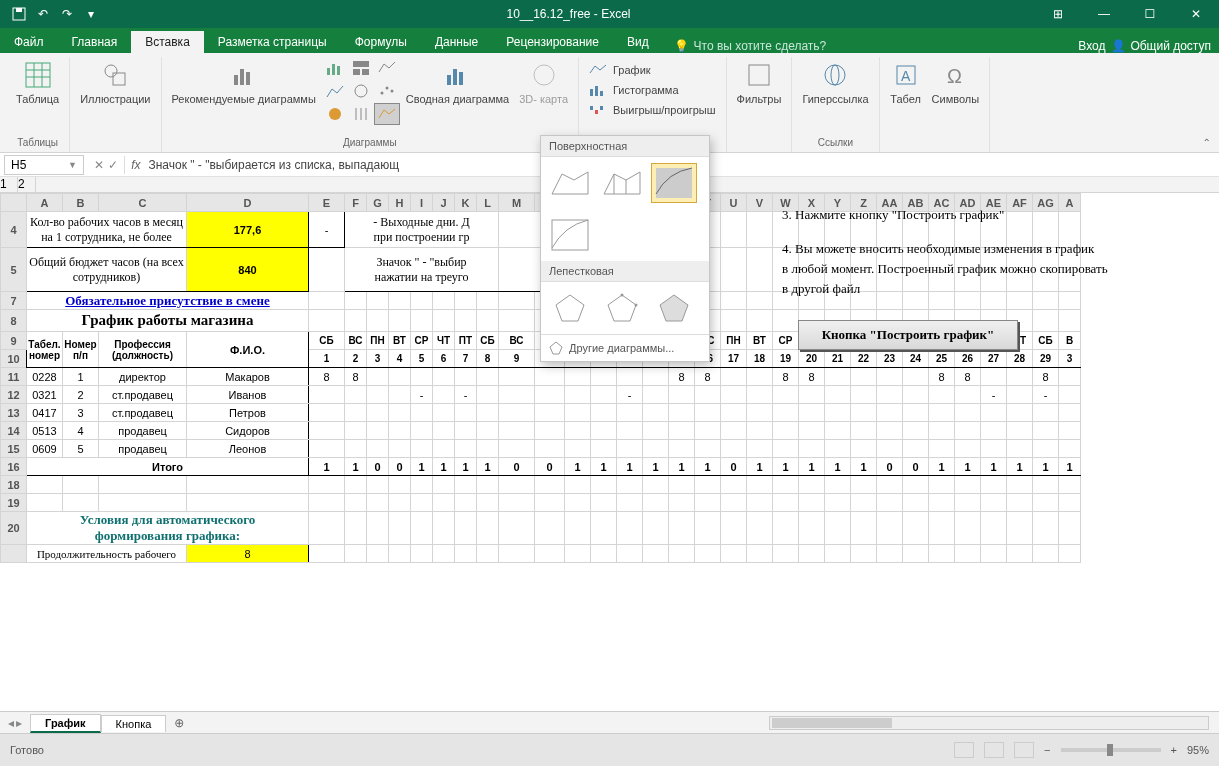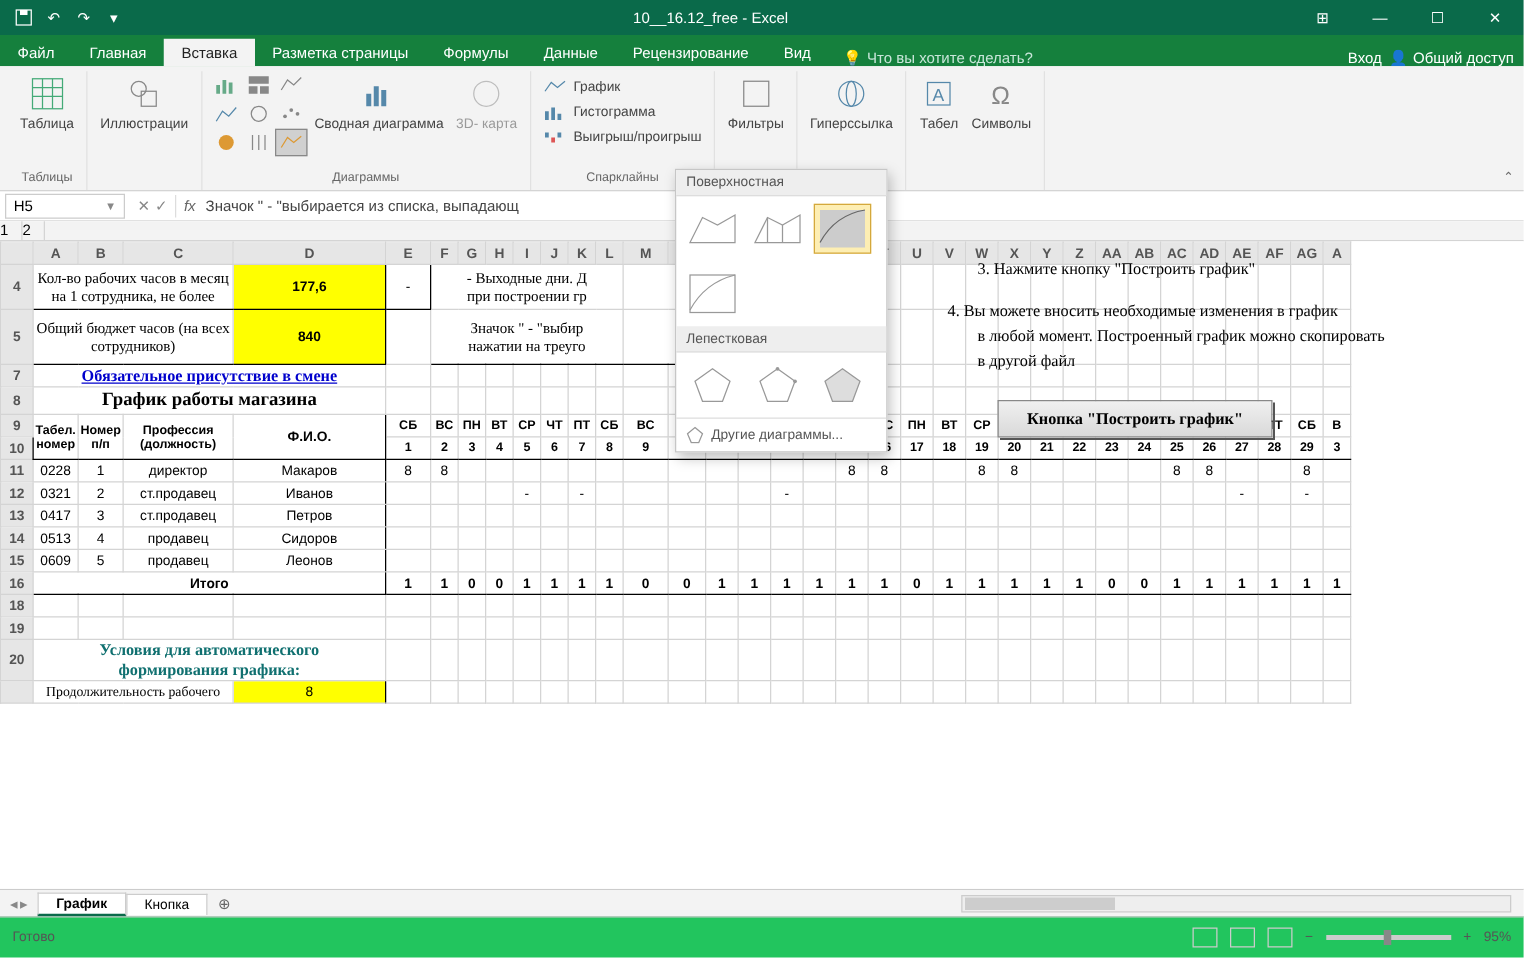--- a/index.html
+++ b/index.html
@@ -37,21 +37,21 @@
 
 .chart-popup { position: absolute; top: 135px; left: 540px; background: #fff; border: 1px solid #c6c6c6; box-shadow: 2px 4px 10px rgba(0,0,0,0.25); width: 170px; z-index: 100; }
 .chart-popup-header { background: #eee; padding: 4px 8px; font-size: 11px; color: #555; border-bottom: 1px solid #ddd; }
 .chart-popup-row { display: flex; padding: 6px; gap: 6px; }
 .chart-thumb { width: 46px; height: 40px; border: 1px solid transparent; display:flex;align-items:center;justify-content:center; cursor:pointer;}
 .chart-thumb.selected { border: 1px solid #d4a83c; background: #fdeeb3; }
 .chart-popup-footer { border-top: 1px solid #ddd; padding: 6px 8px; font-size: 11px; color: #555; display:flex;align-items:center;gap:6px; cursor:pointer;}
 
 
 .namebox-row { display: flex; align-items: center; border-bottom: 1px solid #e1e1e1; background: #fff; height: 24px; }
-.name-box { width: 96px; border: 1px solid #ccc; margin: 2px 4px; padding: 2px 6px; font-size: 12px; display:flex;justify-content:space-between;align-items:center;}
+.name-box { width: 80px; border: 1px solid #ccc; margin: 2px 4px; padding: 2px 6px; font-size: 12px; display:flex;justify-content:space-between;align-items:center;}
 .fx-btns { display: flex; gap: 4px; padding: 0 6px; color: #888; }
 .formula-bar { flex: 1; padding: 2px 6px; font-size: 12px; color: #444; border-left:1px solid #ddd; display:flex;align-items:center;gap:8px;}
 .fx-label { font-style: italic; color: #666; }
 
 
 .strip { height: 16px; border-bottom: 1px solid #d4d4d4; background: #f3f3f3; display:flex; }
 .strip .sq { width:18px; border-right:1px solid #d4d4d4;}
 
 
 .grid-wrap { position: relative; overflow: hidden; background: #fff; height: 518px; }
@@ -80,21 +80,21 @@
 .sheet-tabs { display: flex; align-items: center; height: 22px; border-top: 1px solid #ccc; background: #f3f3f3; }
 .sheet-nav { display: flex; gap: 2px; padding: 0 8px; color: #888; }
 .sheet-tab { padding: 2px 14px; border: 1px solid #ccc; border-bottom: none; background: #fff; font-size: 11px; margin-top:1px; cursor:pointer;}
 .sheet-tab.active { background: #fff; font-weight: bold; border-bottom: 2px solid #0a6a4a; }
 .sheet-add { padding: 0 8px; color: #666; cursor:pointer; }
 .hscroll { flex: 1; display: flex; justify-content: flex-end; padding-right: 10px; }
 .hscroll-track { width: 440px; height: 14px; background: #eee; border: 1px solid #ccc; position: relative; }
 .hscroll-thumb { position: absolute; left: 2px; top: 1px; height: 10px; width: 120px; background: #cdcdcd; }
 
 
-.status-bar { height: 22px; background: #22c55e; border-top: 1px solid #ccc; display: flex; align-items: center; padding: 16px 10px; font-size: 11px; color: #555; }
+.status-bar { height: 22px; background: #e5e5e5; border-top: 1px solid #ccc; display: flex; align-items: center; padding: 16px 10px; font-size: 11px; color: #555; }
 .status-right { margin-left: auto; display: flex; align-items: center; gap: 10px; }
 .view-btn { width: 20px; height: 16px; border: 1px solid #ccc; cursor:pointer;}
 .zoom-slider { width: 100px; height: 4px; background: #ccc; position: relative; }
 .zoom-slider .thumb { position: absolute; left: 46px; top: -4px; width: 6px; height: 12px; background: #888; }
 
 svg { display: block; }
 </style>
 </head>
 <body>
 
@@ -165,20 +165,31 @@
           </div>
           <div class="rib-label">Иллюстрации</div>
         </div>
     </div>
     <div class="ribbon-group-label">&nbsp;</div>
   </div>
 
 
   <div class="ribbon-group">
     <div class="ribbon-btns">
+      <div class="rib-btn">
+          <div class="rib-icon">
+            <svg width="28" height="28">
+              <rect x="4" y="14" width="4" height="10" fill="#888"></rect>
+              <rect x="10" y="8" width="4" height="16" fill="#888"></rect>
+              <rect x="16" y="11" width="4" height="13" fill="#888"></rect>
+            </svg>
+          </div>
+          <div class="rib-label">Рекомендуемые
+диаграммы</div>
+        </div>
       <div class="rib-small-col">
         <div style="display:flex;">
           <div class="rib-mini">
               <svg width="18" height="16">
                 <rect x="1" y="8" width="3" height="7" fill="#6a8"></rect>
                 <rect x="6" y="4" width="3" height="11" fill="#6a8"></rect>
                 <rect x="11" y="6" width="3" height="9" fill="#6a8"></rect>
               </svg>
             </div>
           <div class="rib-mini">
@@ -1039,21 +1050,21 @@
           <td></td>
           <td></td>
           <td></td>
           <td></td>
           <td></td>
           <td></td>
         </tr>
       </tbody>
     </table>
   <div class="instr" style="left:782px; top:14px;">3. Нажмите кнопку "Построить график"</div>
-  <div class="instr" style="left:758px; top:48px;">4. Вы можете вносить необходимые изменения в график</div>
+  <div class="instr" style="left:782px; top:48px;">4. Вы можете вносить необходимые изменения в график</div>
   <div class="instr" style="left:782px; top:68px;">в любой момент. Построенный график можно скопировать</div>
   <div class="instr" style="left:782px; top:88px;">в другой файл</div>
   <div class="build-btn">Кнопка "Построить график"</div>
 </div>
 
 <div class="sheet-tabs">
   <div class="sheet-nav">
     <span>◂</span>
     <span>▸</span>
   </div>

